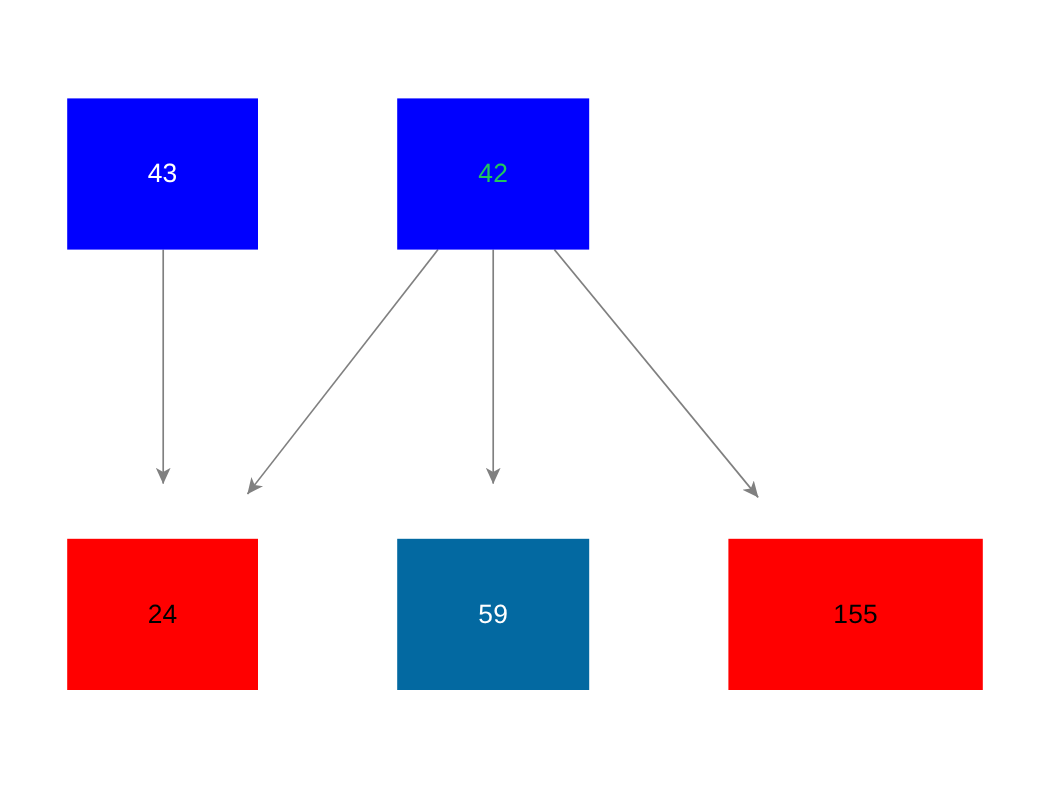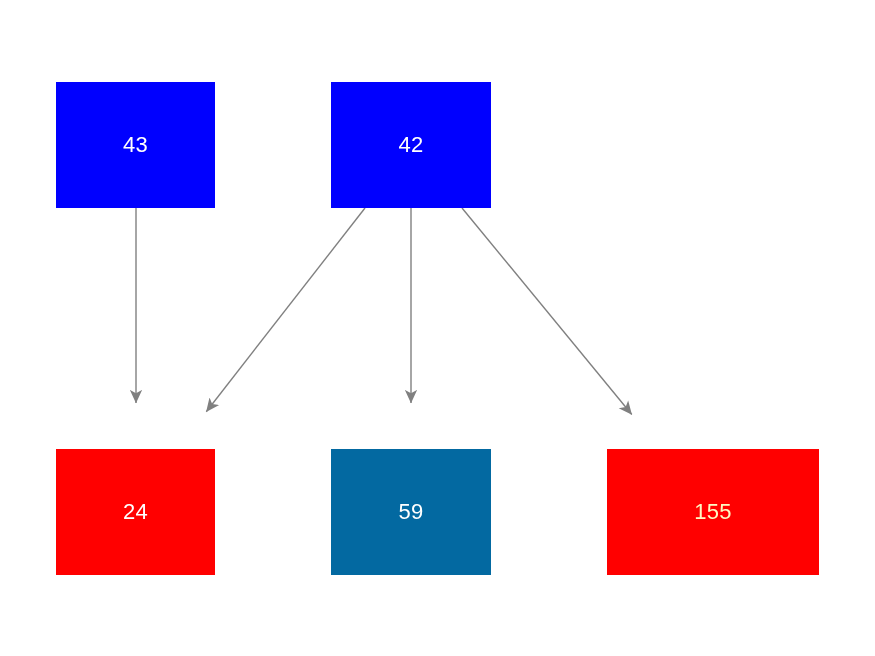--- a/index.html
+++ b/index.html
@@ -59,26 +59,26 @@
         <line x1="411" y1="208" x2="411" y2="403" stroke="#808080" stroke-width="1.4" marker-end="url(#barb)"></line>
         <line x1="462" y1="208" x2="631.7832050471085" y2="414.47002824824244" stroke="#808080" stroke-width="1.4" marker-end="url(#barb)"></line>
       </g>
   </svg>
 
   <div id="nodes">
       <div class="node" style="left: 56px; top: 82px; width: 159px; height: 126px; background: rgb(0, 0, 255); justify-content: center;">
         <span class="node-label" style="color: rgb(255, 255, 255);">43</span>
       </div>
       <div class="node" style="left: 331px; top: 82px; width: 160px; height: 126px; background: rgb(0, 0, 255);">
-        <span class="node-label" style="color: #ffffff;">42</span>
+        <span class="node-label" style="color: #22c55e;">42</span>
       </div>
       <div class="node" style="left: 56px; top: 449px; width: 159px; height: 126px; background: rgb(255, 0, 0);">
-        <span class="node-label" style="color: #ffffff;">24</span>
+        <span class="node-label" style="color: #000000;">24</span>
       </div>
       <div class="node" style="left: 331px; top: 449px; width: 160px; height: 126px; background: #0369a1;">
         <span class="node-label" style="color: rgb(255, 255, 255);">59</span>
       </div>
       <div class="node" style="left: 607px; top: 449px; width: 212px; height: 126px; background: rgb(255, 0, 0);">
-        <span class="node-label" style="color: #fef9c3;">155</span>
+        <span class="node-label" style="color: #000000;">155</span>
       </div>
     </div>
 
 </div>
 
 </body></html>

